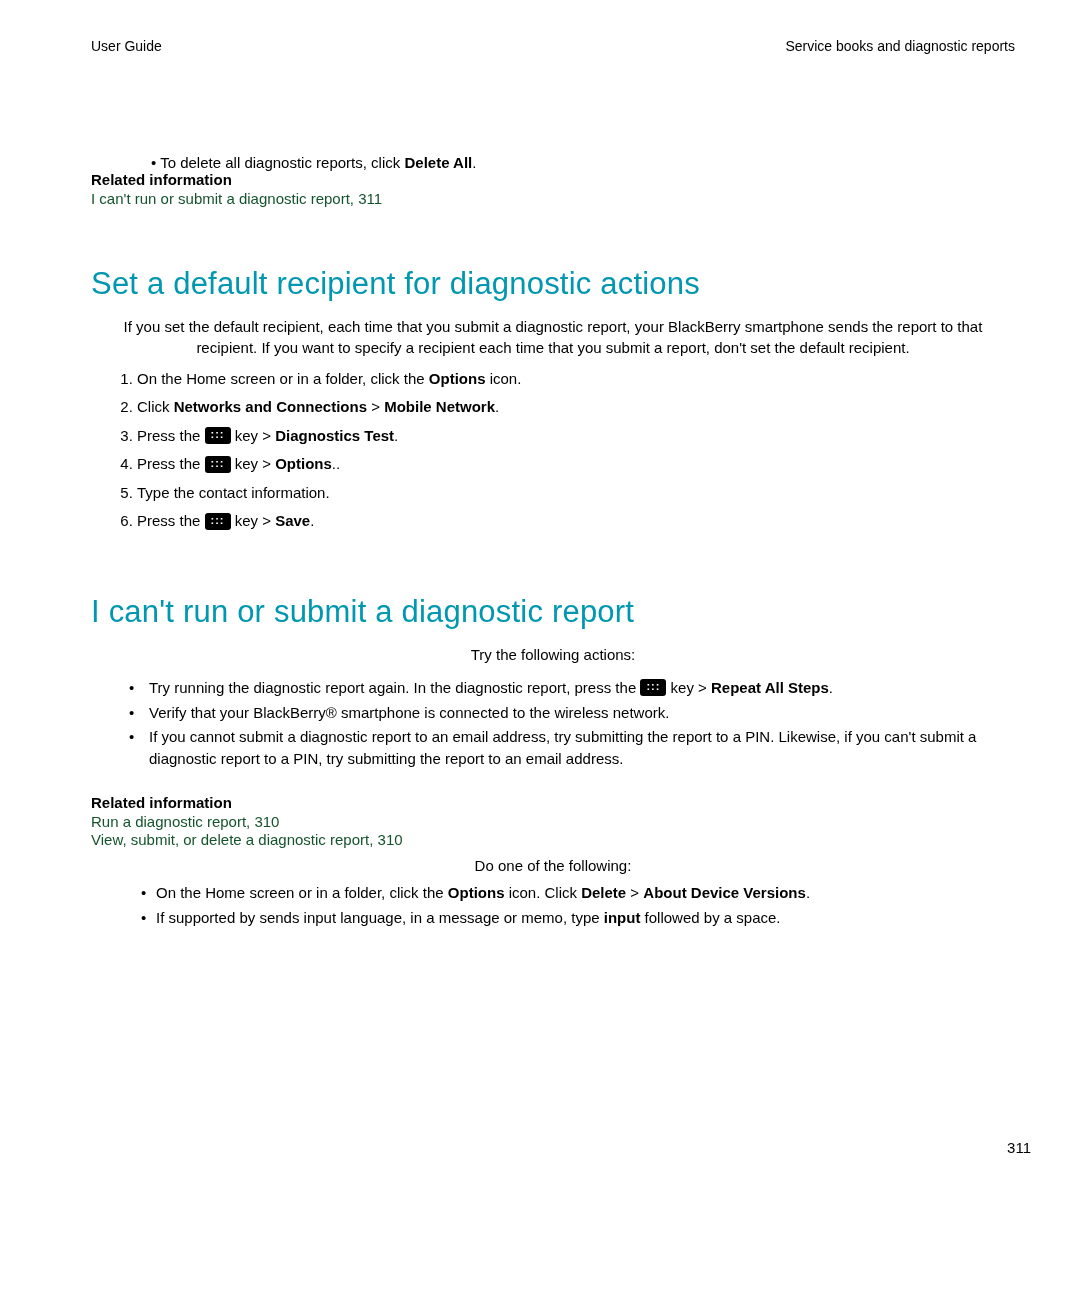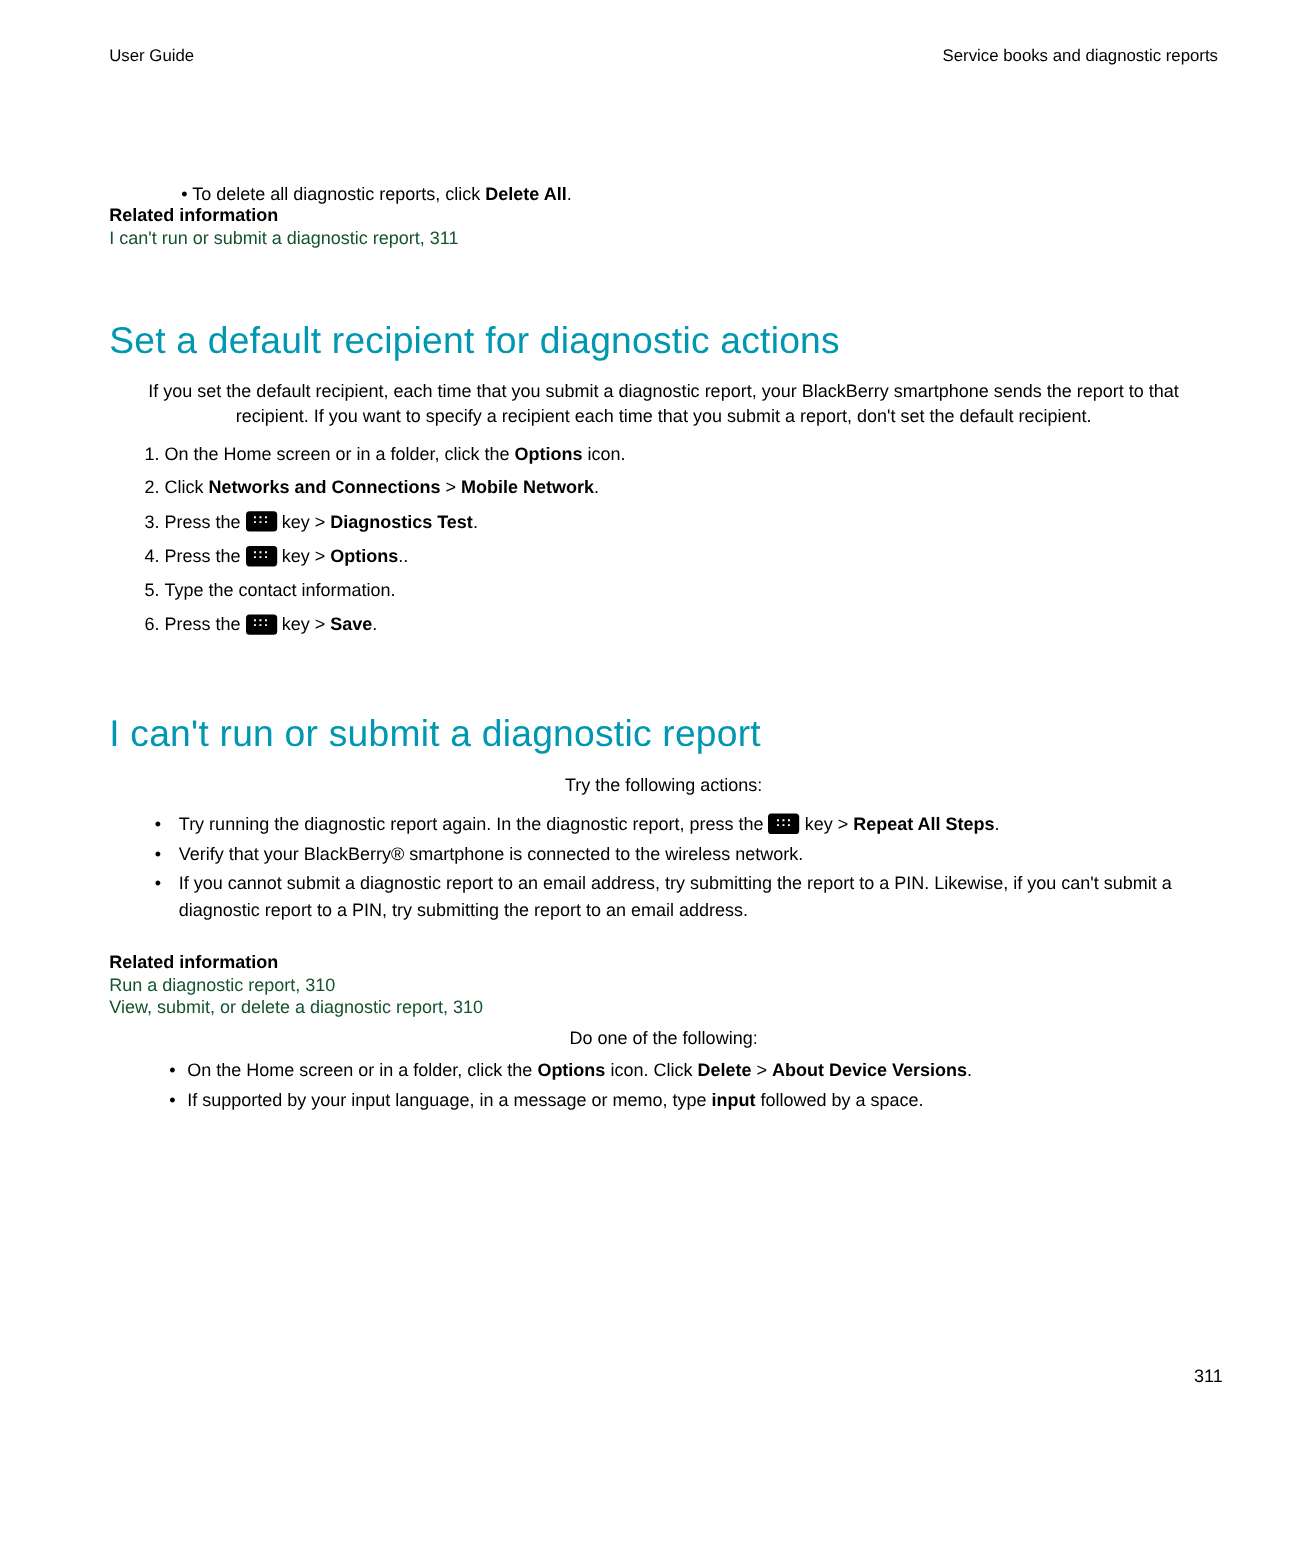--- a/index.html
+++ b/index.html
@@ -111,21 +111,21 @@
     vertical-align: middle;
     line-height: 15px;
     height: 17px;
     position: relative;
     top: -1px;
   }
   .bb-key::before { content: ":::"; letter-spacing:1px; }
   .page-number {
     position: absolute;
     bottom: 140px;
-    right: 61px;
+    right: 49px;
     font-size: 15px;
   }
   .sec-gap { margin-top: 24px; }
 </style>
 </head>
 <body>
 
 <div class="page">
   <div class="header">
     <span>User Guide</span>
@@ -162,17 +162,17 @@
 
   <div class="sec-gap">
     <div class="related-heading">Related information</div>
     <div><span class="link">Run a diagnostic report, 310</span></div>
     <div><span class="link">View, submit, or delete a diagnostic report, 310</span></div>
   </div>
 
   <div class="para">Do one of the following:</div>
   <ul class="sub">
     <li><span>On the Home screen or in a folder, click the </span><b>Options</b><span> icon. Click </span><b>Delete</b><span> &gt; </span><b>About Device Versions</b><span>.</span></li>
-    <li><span>If supported by your input language, in a message or memo, type </span><b>input</b><span> followed by a space.</span></li>
+    <li><span>If supported by sends input language, in a message or memo, type </span><b>input</b><span> followed by a space.</span></li>
   </ul>
 </div>
 
 <div class="page-number">311</div>
 
 </body></html>

